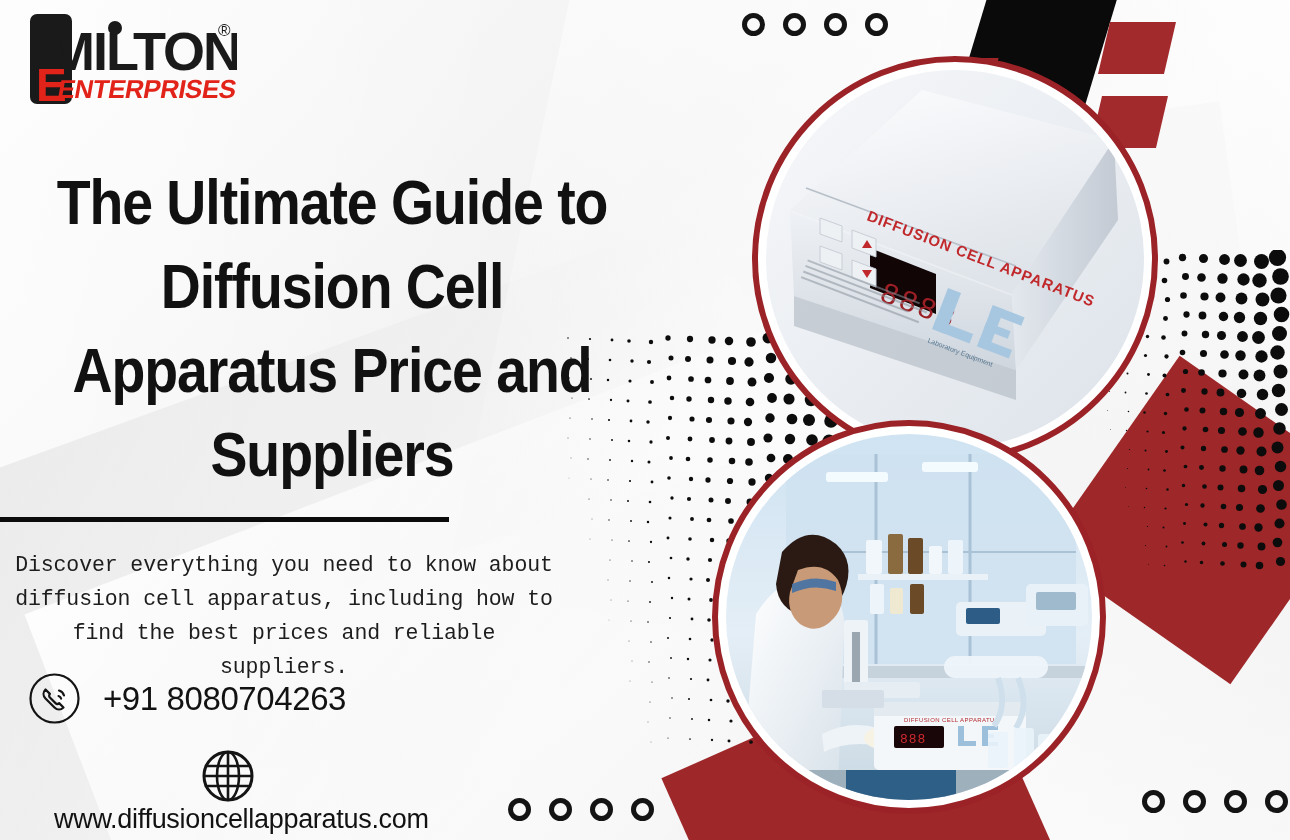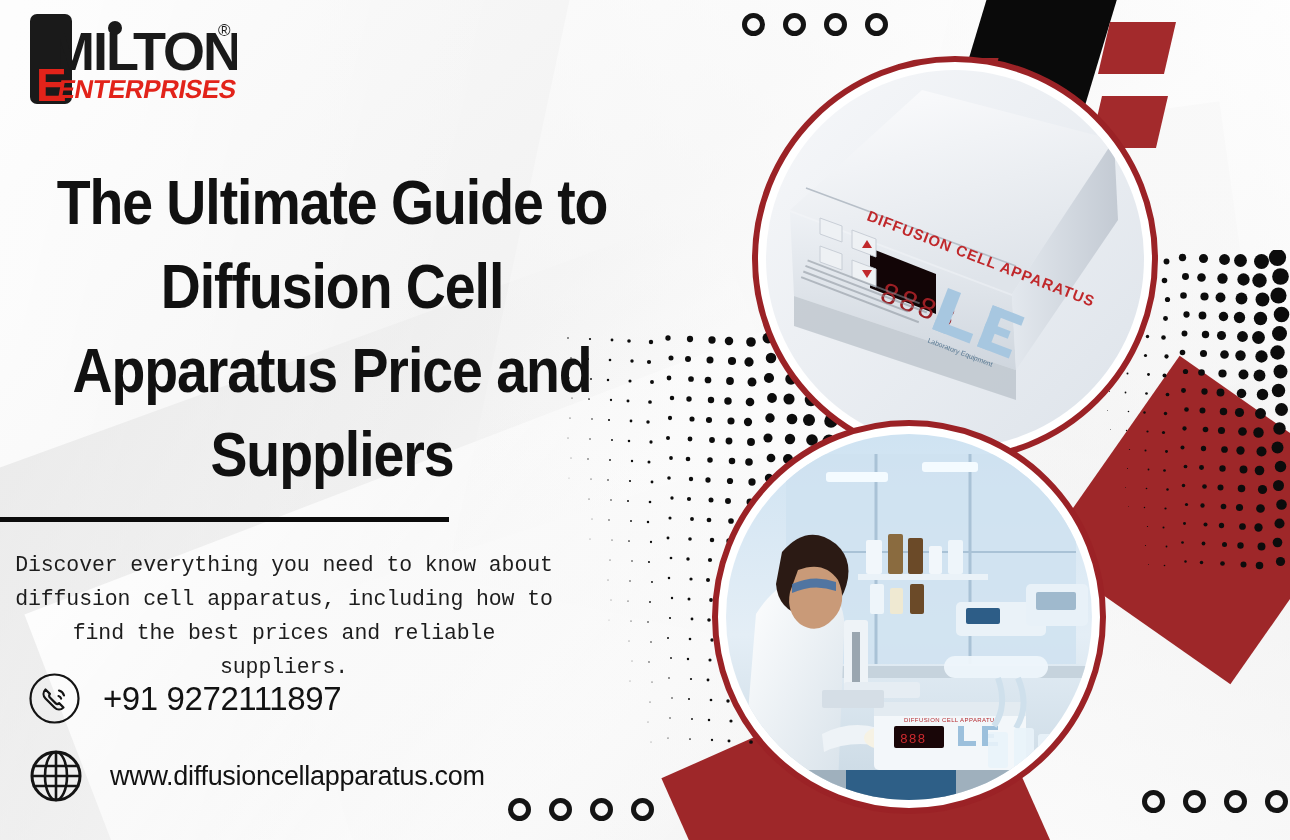--- a/index.html
+++ b/index.html
@@ -119,21 +119,21 @@
     letter-spacing:-0.1px;
     font-family:Liberation Mono, monospace;
   }
 
   
   .contact-row {
     position:absolute; left:28px;
     display:flex; align-items:center;
   }
   #contact-phone { top:672px; }
-  #contact-web   { top:748px; }
+  #contact-web   { top:748px;flex-direction:column; }
   .contact-icon { flex:0 0 auto; display:block; }
   .contact-text { color:#121212; white-space:nowrap; }
   #phone-text { font-size:33px; margin-left:22px; letter-spacing:-0.4px; }
   #web-text   { font-size:27px; margin-left:26px; letter-spacing:-0.3px; }
 
   
   .photo-circle {
     position:absolute;
     border-radius:50%;
     overflow:hidden;
@@ -694,21 +694,21 @@
   <div class="contact-row" id="contact-phone">
     <span class="contact-icon">
       <svg width="53" height="53" viewBox="0 0 53 53">
         <circle cx="26.5" cy="26.5" r="24" fill="none" stroke="#141414" stroke-width="2.2"></circle>
         <path d="M17.5 17.5c-2.6 2.6-2.6 6.4 0 9l9 9c2.6 2.6 6.4 2.6 9 0
                  l-4.4-4.4c-1 1-2.6 1-3.6 0l-5.6-5.6c-1-1-1-2.6 0-3.6z" fill="none" stroke="#141414" stroke-width="2.2" stroke-linejoin="round"></path>
         <path d="M31 18.5a7.2 7.2 0 0 1 5 5" fill="none" stroke="#141414" stroke-width="2.2" stroke-linecap="round"></path>
         <path d="M30.5 24a3.6 3.6 0 0 1 2.6 2.6" fill="none" stroke="#141414" stroke-width="2.2" stroke-linecap="round"></path>
       </svg>
     </span>
-    <span class="contact-text" id="phone-text">+91 9272111897</span>
+    <span class="contact-text" id="phone-text">+91 8080704263</span>
   </div>
 
   <div class="contact-row" id="contact-web">
     <span class="contact-icon">
       <svg width="56" height="56" viewBox="0 0 56 56">
         <circle cx="28" cy="28" r="24" fill="none" stroke="#141414" stroke-width="3"></circle>
         <ellipse cx="28" cy="28" rx="11" ry="24" fill="none" stroke="#141414" stroke-width="2.6"></ellipse>
         <line x1="28" y1="4" x2="28" y2="52" stroke="#141414" stroke-width="2.6"></line>
         <line x1="4.8" y1="18" x2="51.2" y2="18" stroke="#141414" stroke-width="2.6"></line>
         <line x1="4" y1="28" x2="52" y2="28" stroke="#141414" stroke-width="2.6"></line>

